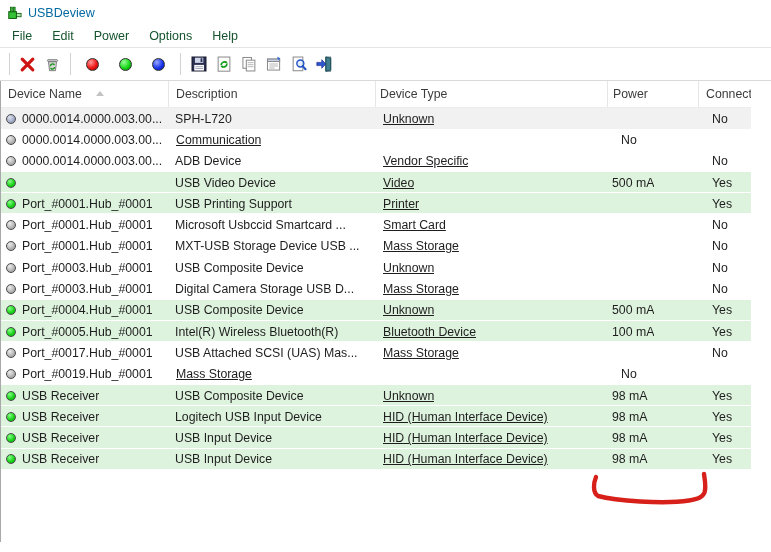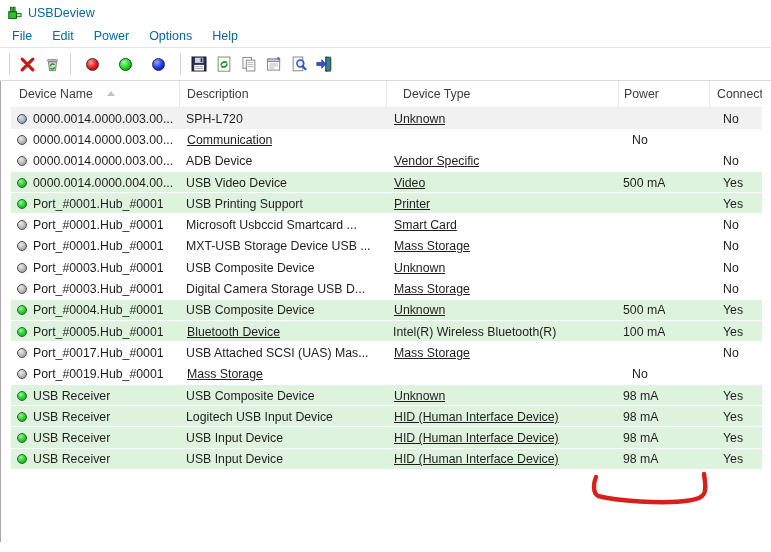--- a/index.html
+++ b/index.html
@@ -6,42 +6,42 @@
   body{width:771px;height:552px;position:relative;overflow:hidden;
        font-family:"Liberation Sans","DejaVu Sans",sans-serif;color:#1e1e1e;
        -webkit-font-smoothing:antialiased;}
   
   .titlebar{height:25px;display:flex;align-items:center;padding-left:6px;}
   .titlebar .app-icon{width:17px;height:17px;margin-right:5px;flex:0 0 auto;}
   .titlebar .title{font-size:12.5px;color:#0369a1;}
   
   .menubar{height:22px;display:flex;align-items:center;padding-left:2px;
            border-bottom:1px solid #e4e4e4;}
-  .menu-item{font-size:12.5px;color:#0369a1;padding:3px 10px 4px;cursor:default;}
+  .menu-item{font-size:12.5px;color:#14532d;padding:3px 10px 4px;cursor:default;}
   
   .toolbar{height:32px;display:flex;align-items:center;padding-left:4px;
            border-bottom:1px solid #d9d9d9;}
   .tb-sep{width:1px;height:22px;background:#d2d2d2;margin:0 5px;flex:0 0 auto;}
   .tb-btn{width:19px;height:24px;display:flex;align-items:center;justify-content:center;
           margin:0 3px;flex:0 0 auto;}
   .tb-ball{width:13px;height:13px;border-radius:50%;border:1px solid #303030;box-sizing:border-box;}
   .tb-ball.red{background:radial-gradient(circle at 35% 30%,#ff9a9a,#ee1515 55%,#8d0000);}
   .tb-ball.grn{background:radial-gradient(circle at 35% 30%,#9aff9a,#18d818 55%,#067a06);}
   .tb-ball.blu{background:radial-gradient(circle at 35% 30%,#9aa8ff,#1a35ee 55%,#000d8d);}
   .tb-ball-wrap{margin:0 7px;}
   
-  .listview{position:absolute;left:11px;top:81px;width:751px;bottom:0;overflow:hidden;}
+  .listview{position:absolute;left:0;top:81px;width:751px;bottom:0;overflow:hidden;}
   .grid{width:790px;}
   .thead{display:grid;grid-template-columns:168px 207px 232px 91px 92px;height:26px;
          border-bottom:1px solid #ececec;}
   .th{display:flex;align-items:center;font-size:12.3px;color:#3c3c3c;
       white-space:nowrap;overflow:hidden;box-sizing:border-box;}
   .th + .th{border-left:1px solid #e6e6e6;}
   .th.name{padding-left:8px;}  .th.desc{padding-left:7px;}
-  .th.type{padding-left:16px;}  .th.power{padding-left:5px;}
+  .th.type{padding-left:4px;}  .th.power{padding-left:5px;}
   .th.conn{padding-left:7px;}
   .sort-arrow{width:0;height:0;border-left:4px solid transparent;border-right:4px solid transparent;
               border-bottom:5px solid #c2c2c2;margin-left:14px;margin-top:-1px;}
   .tbody{}
   .trow{display:grid;grid-template-columns:168px 207px 232px 91px 92px;height:21.3px;
         font-size:12.3px;}
   .trow.green{background:#def3de;box-shadow:inset 0 -1px 0 #ffffff;}
   .trow.sel{background:#f1f1f1;}
   .cell{display:flex;align-items:center;white-space:nowrap;overflow:hidden;box-sizing:border-box;}
   .cell.name{padding-left:6px;}
@@ -231,21 +231,20 @@
           <div class="cell power">
             <span class="txt"></span>
           </div>
           <div class="cell conn">
             <span class="txt">No</span>
           </div>
         </div>
         <div class="trow green">
           <div class="cell name">
             <span class="ball green"></span>
-            <span class="txt">0000.0014.0000.004.00...</span>
           </div>
           <div class="cell desc">
             <span class="txt">USB Video Device</span>
           </div>
           <div class="cell type">
             <span class="txt">Video</span>
           </div>
           <div class="cell power">
             <span class="txt">500 mA</span>
           </div>
@@ -359,25 +358,25 @@
           </div>
           <div class="cell conn">
             <span class="txt">Yes</span>
           </div>
         </div>
         <div class="trow green">
           <div class="cell name">
             <span class="ball green"></span>
             <span class="txt">Port_#0005.Hub_#0001</span>
           </div>
+          <div class="cell desc">
+            <span class="txt">Intel(R) Wireless Bluetooth(R)</span>
+          </div>
           <div class="cell type">
             <span class="txt">Bluetooth Device</span>
-          </div>
-          <div class="cell desc">
-            <span class="txt">Intel(R) Wireless Bluetooth(R)</span>
           </div>
           <div class="cell power">
             <span class="txt">100 mA</span>
           </div>
           <div class="cell conn">
             <span class="txt">Yes</span>
           </div>
         </div>
         <div class="trow">
           <div class="cell name">

